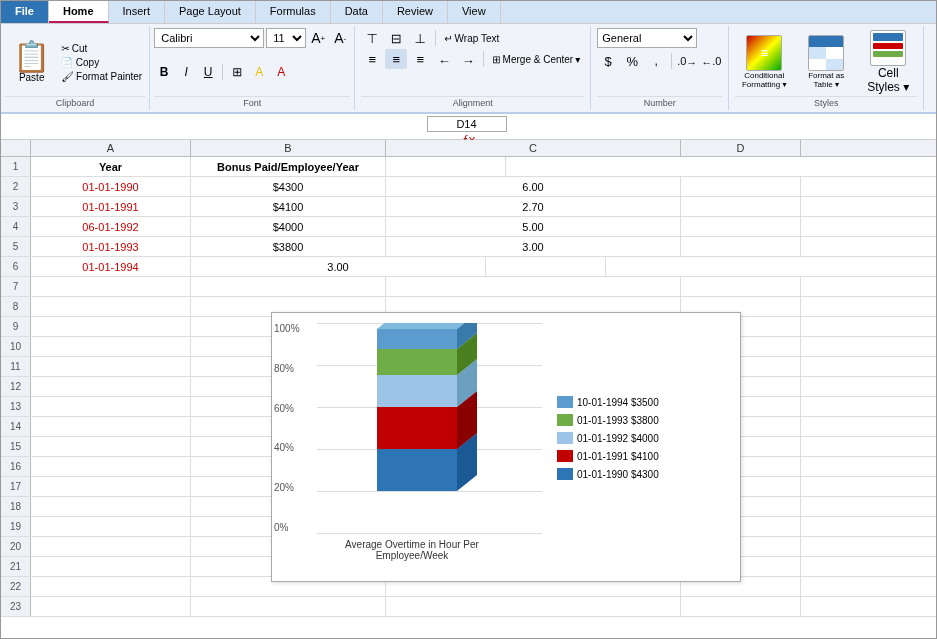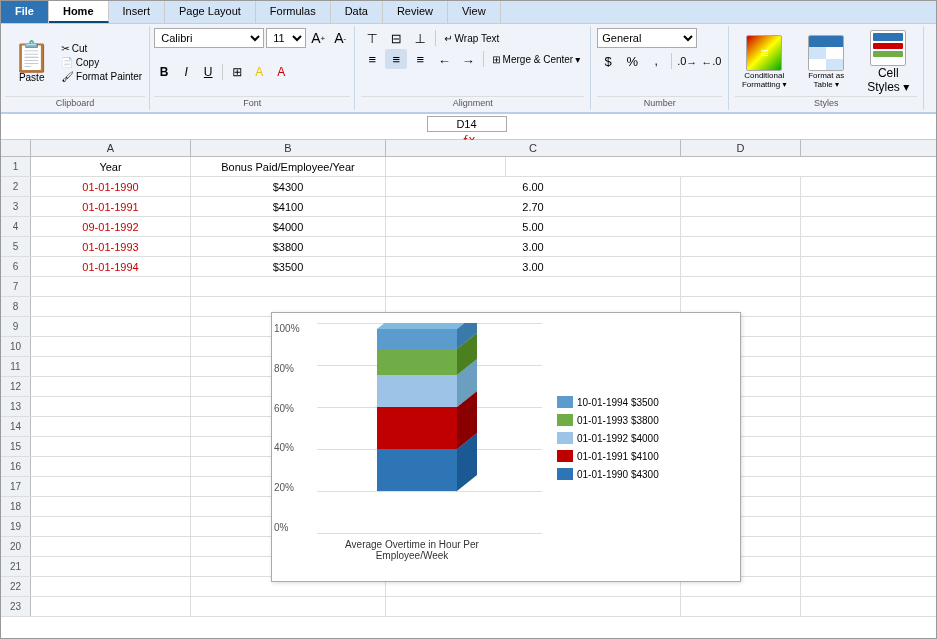--- a/index.html
+++ b/index.html
@@ -1,21 +1,21 @@
 <!DOCTYPE html>
 <html><head>
   <meta charset="utf-8">
   <style>
     * { box-sizing: border-box; margin: 0; padding: 0; }
     body { font-family: 'Segoe UI', Arial, sans-serif; font-size: 12px; background: #fff; overflow: hidden; }
 
     
     .ribbon-tabs { display: flex; background: #d4e4f7; border-bottom: 1px solid #ccc; }
     .ribbon-tab { padding: 4px 14px; font-size: 11px; cursor: pointer; border-right: 1px solid #ccc; }
-    .ribbon-tab.active { background: #fff; border-bottom: 2px solid #0c4a6e; font-weight: bold; }
+    .ribbon-tab.active { background: #fff; border-bottom: 2px solid #be185d; font-weight: bold; }
     .ribbon-tab.file { background: #2e74b5; color: white; font-weight: bold; padding: 4px 14px; }
 
     
     .ribbon { background: #f0f4fa; border-bottom: 2px solid #b8cde8; padding: 2px 0; display: flex; align-items: stretch; }
     .paste-btn { display: flex; flex-direction: column; align-items: center; justify-content: center; padding: 2px 8px; cursor: pointer; border-radius: 3px; font-size: 10px; }
     .clipboard-sub { display: flex; flex-direction: column; gap: 1px; justify-content: center; }
     .clip-item { font-size: 10px; cursor: pointer; padding: 1px 3px; border-radius: 2px; display: flex; align-items: center; gap: 2px; }
     select.font-select { font-size: 11px; height: 20px; border: 1px solid #aaa; background: white; padding: 0 2px; width: 110px; }
     select.size-select { font-size: 11px; height: 20px; border: 1px solid #aaa; background: white; padding: 0 2px; width: 40px; }
     .font-btn { width: 20px; height: 20px; display: flex; align-items: center; justify-content: center; cursor: pointer; border-radius: 2px; font-size: 12px; border: 1px solid transparent; }
@@ -35,21 +35,21 @@
     .formula-icon { margin: 0 4px; font-size: 13px; color: #b91c1c; cursor: pointer; }
     .formula-input { flex: 1; border: none; outline: none; font-size: 11px; padding: 1px 4px; }
     .col-header-row { display: flex; background: #eef2f7; border-bottom: 1px solid #bbb; }
     .row-num-cell { width: 30px; min-width: 30px; border-right: 1px solid #bbb; font-size: 10px; text-align: center; background: #eef2f7; }
     .col-header { text-align: center; font-size: 11px; color: #333; border-right: 1px solid #bbb; padding: 2px 0; background: #eef2f7; font-weight: normal; }
 
     .data-rows { display: flex; flex-direction: column; }
     .data-row { display: flex; border-bottom: 1px solid #ddd; min-height: 20px; }
     .row-num { width: 30px; min-width: 30px; text-align: center; font-size: 10px; color: #555; border-right: 1px solid #bbb; background: #eef2f7; display: flex; align-items: center; justify-content: center; }
     .data-cell { border-right: 1px solid #ddd; font-size: 11px; display: flex; align-items: center; justify-content: center; padding: 1px 4px; overflow: hidden; white-space: nowrap; }
-    .data-cell.header-cell { font-weight: normal; text-align: center; }
+    .data-cell.header-cell { font-weight: bold; text-align: center; }
     .data-cell.red-text { color: #c00; }
 
     
     .chart-container { position: absolute; border: 1px solid #aaa; background: white; box-shadow: 1px 1px 4px rgba(0,0,0,0.15); }
     .legend-item { display: flex; align-items: center; gap: 4px; }
     .legend-color { width: 16px; height: 12px; }
 
     .spreadsheet-area { position: relative; overflow: hidden; flex: 1; }
 
     
@@ -234,36 +234,35 @@
         </div>
         <div class="data-row">
           <div class="row-num">3</div>
           <div class="data-cell col-a red-text">01-01-1991</div>
           <div class="data-cell col-b">$4100</div>
           <div class="data-cell col-c">2.70</div>
           <div class="data-cell col-d"></div>
         </div>
         <div class="data-row">
           <div class="row-num">4</div>
-          <div class="data-cell col-a red-text">09-01-1992</div>
+          <div class="data-cell col-a red-text">06-01-1992</div>
           <div class="data-cell col-b">$4000</div>
           <div class="data-cell col-c">5.00</div>
           <div class="data-cell col-d"></div>
         </div>
         <div class="data-row">
           <div class="row-num">5</div>
           <div class="data-cell col-a red-text">01-01-1993</div>
           <div class="data-cell col-b">$3800</div>
           <div class="data-cell col-c">3.00</div>
           <div class="data-cell col-d"></div>
         </div>
         <div class="data-row">
           <div class="row-num">6</div>
           <div class="data-cell col-a red-text">01-01-1994</div>
-          <div class="data-cell col-b">$3500</div>
           <div class="data-cell col-c">3.00</div>
           <div class="data-cell col-d"></div>
         </div>
         <div class="data-row">
           <div class="row-num">7</div>
           <div class="data-cell col-a"></div>
           <div class="data-cell col-b"></div>
           <div class="data-cell col-c"></div>
           <div class="data-cell col-d"></div>
         </div>

